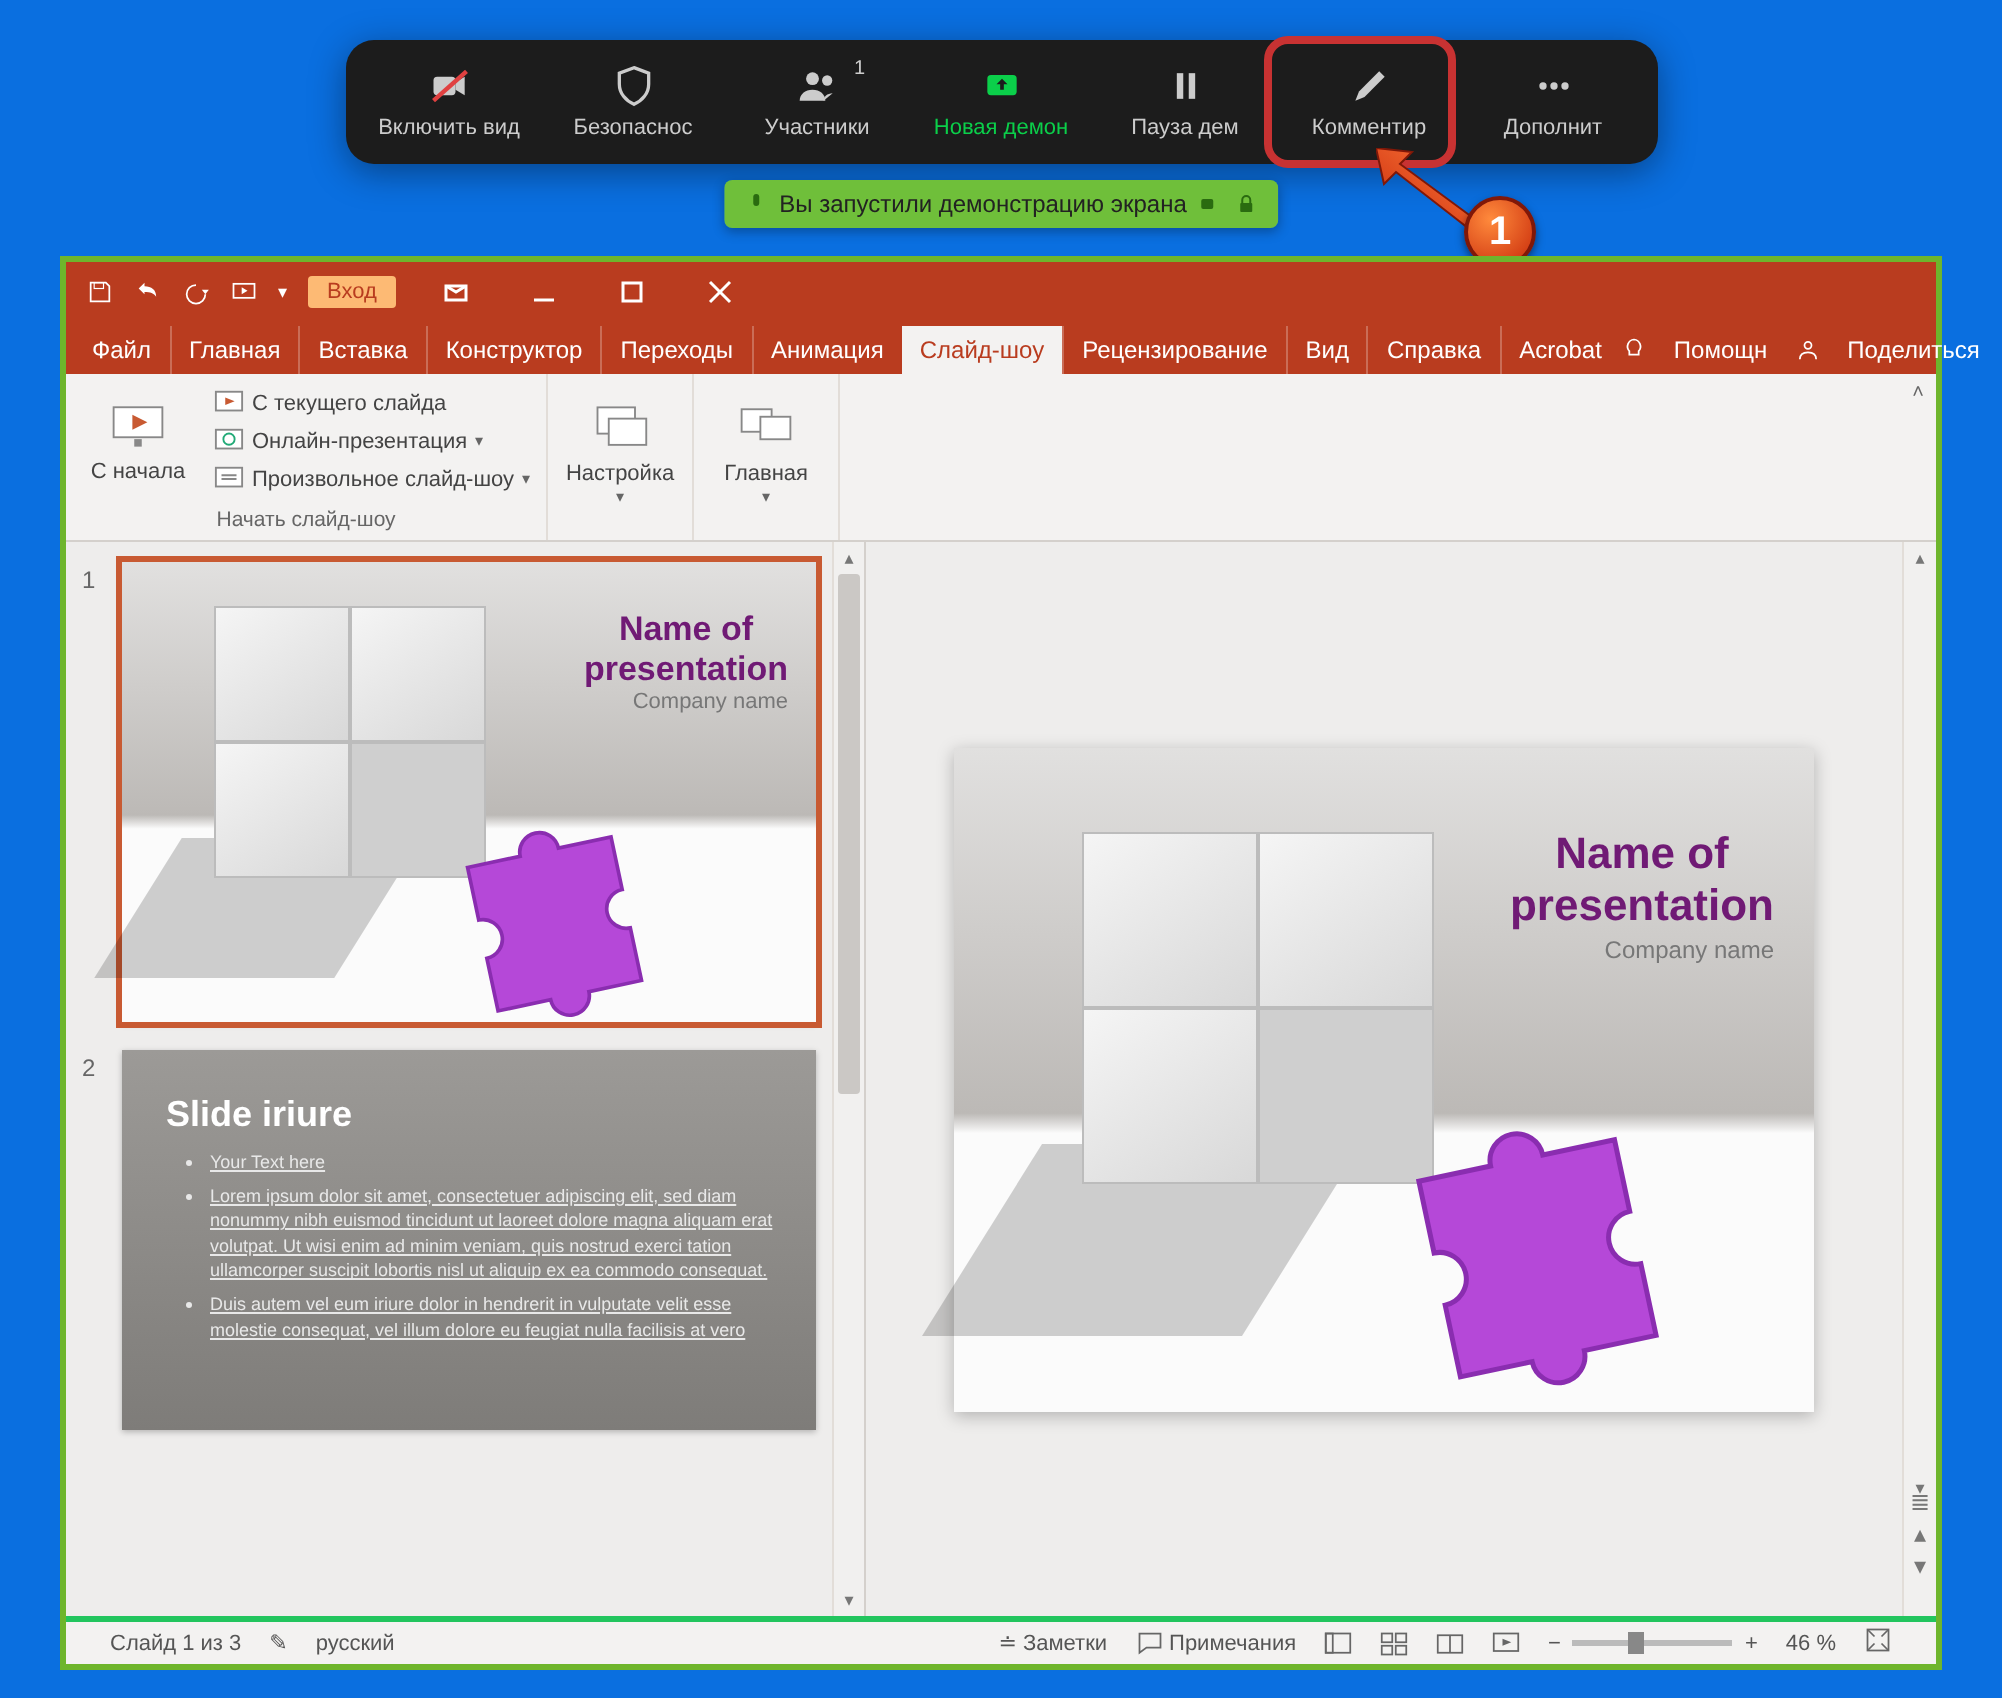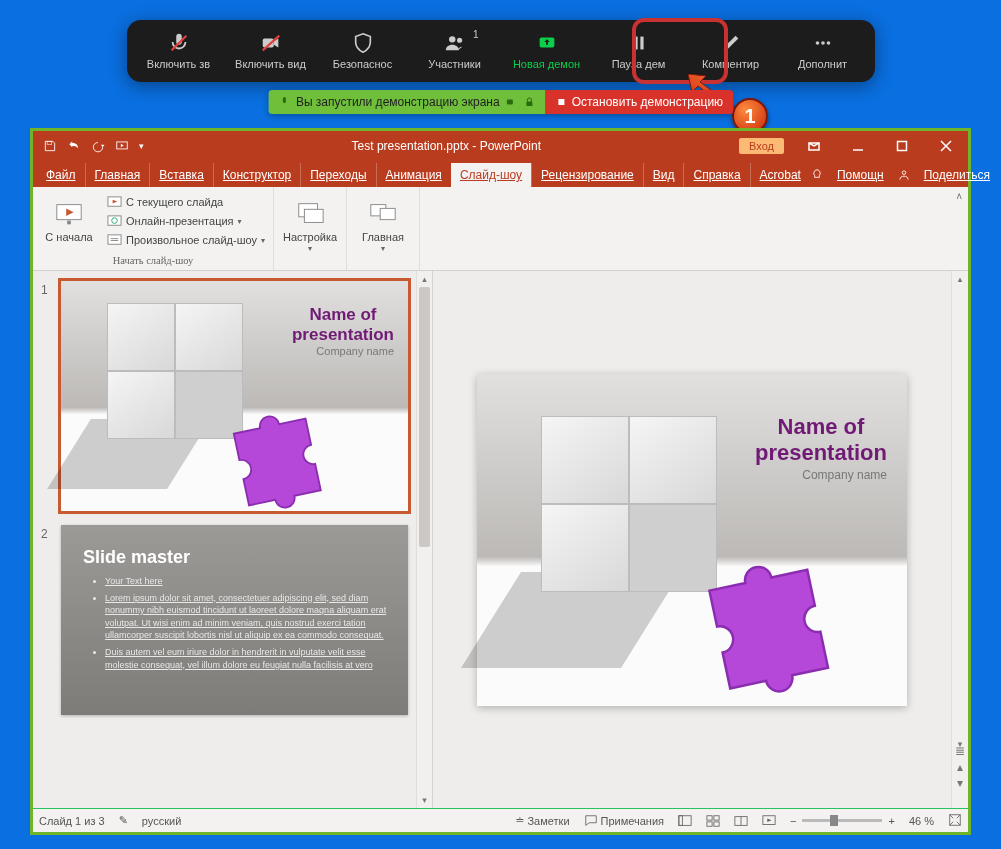--- a/index.html
+++ b/index.html
@@ -25,31 +25,31 @@
 .titlebar { height:30px; background:#b93c1f; display:flex; align-items:center; color:#fff; font-size:12px; }
 .titlebar .qat { display:flex; align-items:center; gap:10px; padding:0 10px; }
 .titlebar .qat svg { width:14px; height:14px; fill:#fff; }
 .titlebar .ttl { flex:1; text-align:center; }
 .titlebar .login { background:#fdba74; color:#b93c1f; font-size:11px; padding:2px 10px; border-radius:2px; margin-right:8px; }
 .titlebar .wctl { display:flex; }
 .titlebar .wctl div { width:44px; height:30px; display:flex; align-items:center; justify-content:center; }
 .titlebar .wctl svg { width:12px; height:12px; stroke:#fff; stroke-width:1.5; fill:none; }
 
 .ribbon-tabs { height:26px; background:#b93c1f; display:flex; align-items:flex-end; color:#fff; font-size:12px; padding-left:4px; }
-.ribbon-tabs .tab { padding:5px 9px; cursor:pointer; white-space:nowrap;text-decoration:underline; }
+.ribbon-tabs .tab { padding:5px 9px; cursor:pointer; white-space:nowrap; }
 .ribbon-tabs .tab.active { background:#f3f2f1; color:#b93c1f; }
 .ribbon-tabs .tab.sep { border-left:1px solid rgba(255,255,255,.25); }
 .ribbon-tabs .spacer { flex:1; }
 .ribbon-tabs .rt-right { display:flex; align-items:center; gap:4px; padding-right:8px; }
 .ribbon-tabs .rt-right svg { width:14px; height:14px; fill:#fff; }
 
 .ribbon { height:84px; background:#f3f2f1; border-bottom:1px solid #d4d0cc; display:flex; font-size:11px; color:#444; }
 .rgroup { display:flex; flex-direction:column; border-right:1px solid #e2ddd8; padding:2px 6px; }
 .rgroup .gbody { flex:1; display:flex; align-items:center; gap:6px; }
-.rgroup .glabel { text-align:center; font-size:10.5px; color:#666; padding:2px 0;font-family:Liberation Serif, serif; }
+.rgroup .glabel { text-align:center; font-size:10.5px; color:#666; padding:2px 0; }
 .rbtn-lg { display:flex; flex-direction:column; align-items:center; justify-content:center; width:60px; gap:2px; text-align:center; line-height:1.1; cursor:pointer; }
 .rbtn-lg svg { width:30px; height:30px; }
 .rstack { display:flex; flex-direction:column; gap:2px; }
 .rstack div { display:flex; align-items:center; gap:4px; cursor:pointer; padding:1px 2px; }
 .rstack svg { width:15px; height:15px; }
 
 .workspace { flex:1; display:flex; background:#eeedec; min-height:0; }
 .thumbs { width:400px; border-right:1px solid #d4d0cc; overflow:hidden; display:flex; }
 .thumbs .tlist { flex:1; overflow-y:auto; padding:6px 0; }
 .thumb-row { display:flex; padding:4px 8px 10px 8px; gap:6px; }
@@ -59,21 +59,21 @@
 .scrollbar { width:16px; background:#f1f0ef; border-left:1px solid #e2ddd8; position:relative; }
 .scrollbar .sb-thumb { position:absolute; left:2px; right:2px; background:#cbc8c5; border-radius:2px; }
 .scrollbar .sb-arr { position:absolute; left:0; right:0; height:16px; display:flex; align-items:center; justify-content:center; font-size:9px; color:#777; }
 
 .main { flex:1; display:flex; position:relative; }
 .canvas-wrap { flex:1; display:flex; align-items:center; justify-content:center; padding:20px 10px; }
 .slide { background:#fff; box-shadow:0 2px 8px rgba(0,0,0,.25); position:relative; width:430px; height:332px; }
 .main .scrollbar { width:17px; }
 .main .sb-nav { position:absolute; bottom:18px; left:0; right:0; display:flex; flex-direction:column; align-items:center; gap:2px; color:#777; font-size:12px; }
 
-.statusbar { height:24px; background:#f3f2f1; border-top:1px solid #22c55e; display:flex; align-items:center; font-size:11px; color:#555; padding:0 6px; gap:14px; }
+.statusbar { height:24px; background:#f3f2f1; border-top:3px solid #22c55e; display:flex; align-items:center; font-size:11px; color:#555; padding:0 22px; gap:14px; }
 .statusbar .spacer { flex:1; }
 .statusbar .vbtn { display:flex; align-items:center; gap:3px; cursor:pointer; }
 .statusbar svg { width:14px; height:14px; fill:#666; }
 .zoom-slider { display:flex; align-items:center; gap:6px; }
 .zoom-slider .track { width:80px; height:3px; background:#bbb; position:relative; }
 .zoom-slider .track .knob { position:absolute; top:-4px; left:28px; width:8px; height:11px; background:#888; }
 
 
 .art-bg { position:absolute; inset:0; background:linear-gradient(to bottom,#e1e0df 0%,#bcb9b6 55%,#fbfbfb 58%,#fbfbfb 100%); }
 .puzzle3d { position:absolute; }
@@ -84,30 +84,20 @@
 .slide-sub { position:absolute; text-align:left; color:#777; font-size:11px; }
 
 .slide2-title { position:absolute; left:22px; top:22px; color:#fff; font-size:18px; font-weight:600; }
 .slide2-body { position:absolute; left:30px; top:50px; right:20px; color:#e8e8e8; font-size:9px; line-height:1.4; }
 .slide2-body li { margin-bottom:4px; list-style:disc; margin-left:14px;text-decoration:underline; }
 </style>
 </head>
 <body>
 
 <div class="zoom-bar">
-  <div class="zoom-item">
-    <div class="zi-icon">
-        <svg viewBox="0 0 24 24">
-          <path d="M12 2a3 3 0 013 3v6a3 3 0 01-6 0V5a3 3 0 013-3z"></path>
-          <path d="M5 11a7 7 0 0014 0" stroke="#ccc" stroke-width="2" fill="none"></path>
-          <line x1="4" y1="20" x2="20" y2="4" stroke="#e04040" stroke-width="2.4"></line>
-        </svg>
-      </div>
-    <span>Включить зв</span>
-  </div>
   <div class="zoom-item">
     <div class="zi-icon">
         <svg viewBox="0 0 24 24">
           <rect x="3" y="7" width="12" height="10" rx="2"></rect>
           <path d="M15 10l5-3v10l-5-3z"></path>
           <line x1="3" y1="20" x2="21" y2="4" stroke="#e04040" stroke-width="2.4"></line>
         </svg>
       </div>
     <span>Включить вид</span>
   </div>
@@ -188,26 +178,20 @@
       </svg>
     <span>Вы запустили демонстрацию экрана</span>
     <svg viewBox="0 0 24 24" fill="#2a6b10">
         <rect x="3" y="7" width="12" height="10" rx="2"></rect>
       </svg>
     <svg viewBox="0 0 24 24" fill="#2a6b10">
         <rect x="6" y="11" width="12" height="9" rx="1"></rect>
         <path d="M8 11V8a4 4 0 018 0v3" fill="none" stroke="#2a6b10" stroke-width="2"></path>
       </svg>
   </div>
-  <div class="nred">
-    <svg viewBox="0 0 24 24" fill="#fff">
-        <rect x="6" y="6" width="12" height="12"></rect>
-      </svg>
-    <span>Остановить демонстрацию</span>
-  </div>
 </div>
 
 <div class="ppt">
   <div class="titlebar">
     <div class="qat">
       <svg viewBox="0 0 24 24">
           <path d="M4 4h13l3 3v13H4z" fill="none" stroke="#fff" stroke-width="1.5"></path>
           <rect x="7" y="4" width="8" height="5" fill="none" stroke="#fff"></rect>
         </svg>
       <svg viewBox="0 0 24 24">
@@ -216,21 +200,20 @@
       <svg viewBox="0 0 24 24">
           <path d="M12 6a8 8 0 108 8" fill="none" stroke="#fff" stroke-width="1.5"></path>
           <path d="M20 14l-3-4h6z"></path>
         </svg>
       <svg viewBox="0 0 24 24">
           <rect x="3" y="5" width="18" height="12" fill="none" stroke="#fff" stroke-width="1.5"></rect>
           <path d="M10 8l5 3-5 3z"></path>
         </svg>
       <span style="color:#fff;font-size:9px">▾</span>
     </div>
-    <div class="ttl">Test presentation.pptx - PowerPoint</div>
     <div class="login">Вход</div>
     <div class="wctl">
       <div>
           <svg viewBox="0 0 12 12">
             <rect x="1" y="3" width="10" height="7"></rect>
             <path d="M1 3l5 3 5-3" stroke="#fff"></path>
           </svg>
         </div>
       <div>
           <svg viewBox="0 0 12 12">
@@ -365,21 +348,21 @@
               <path d="M20 20 h22 a8 8 0 1 1 16 0 h22 v22 a8 8 0 1 0 0 16 v22 h-22 a8 8 0 1 1 -16 0 h-22 v-22 a8 8 0 1 0 0 -16 z" fill="#b548d8" stroke="#8a2db0" stroke-width="1.5" transform="rotate(-12 50 45)"></path>
             </svg>
             <div class="slide-title" style="right:14px;top:24px;font-size:17px"><span>Name of</span><br><span>presentation</span></div>
             <div class="slide-sub" style="right:14px;top:64px">Company name</div>
           </div>
         </div>
         <div class="thumb-row">
           <div class="tn">2</div>
           <div class="tc" style="height:190px">
             <div style="position:absolute;inset:0;background:linear-gradient(to bottom,#9c9a97,#7e7c79)"></div>
-            <div class="slide2-title">Slide master</div>
+            <div class="slide2-title">Slide iriure</div>
             <ul class="slide2-body">
               <li>Your Text here</li>
               <li>Lorem ipsum dolor sit amet, consectetuer adipiscing elit, sed diam nonummy nibh euismod tincidunt ut laoreet dolore magna aliquam erat volutpat. Ut wisi enim ad minim veniam, quis nostrud exerci tation ullamcorper suscipit lobortis nisl ut aliquip ex ea commodo consequat.</li>
               <li>Duis autem vel eum iriure dolor in hendrerit in vulputate velit esse molestie consequat, vel illum dolore eu feugiat nulla facilisis at vero</li>
             </ul>
           </div>
         </div>
       </div>
       <div class="scrollbar">
         <div class="sb-arr" style="top:0">▴</div>

